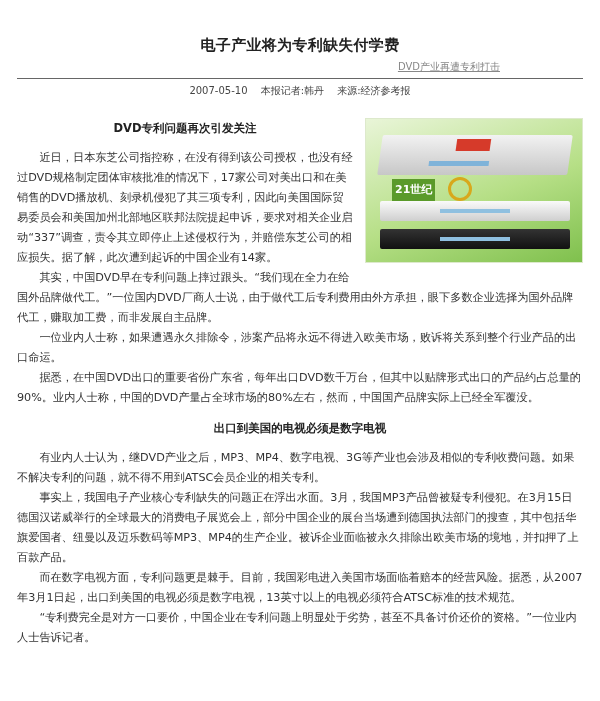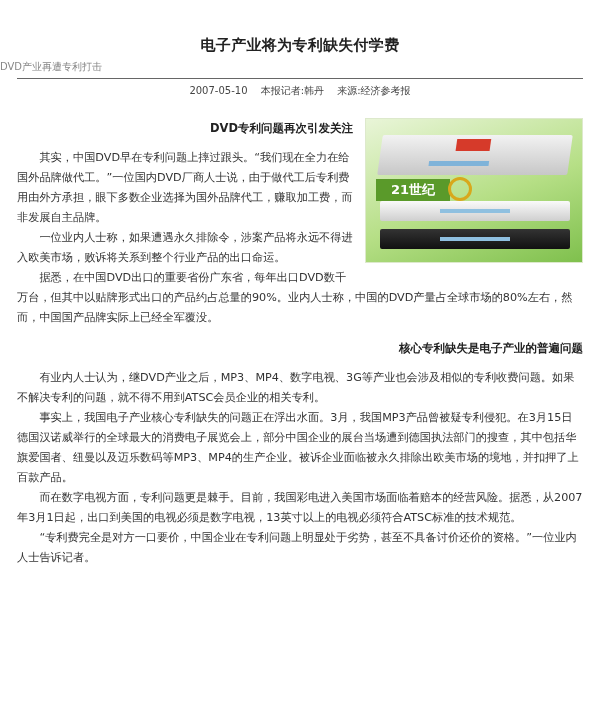--- a/index.html
+++ b/index.html
@@ -7,54 +7,54 @@
     width: 600px; height: 701px; overflow: hidden;
     background: #ffffff; color: #333;
     font-family: "DejaVu Sans", "Liberation Sans", sans-serif;
   }
   .page { position: relative; width: 600px; height: 701px; margin-top: 24px; }
   .title {
     position: absolute; top: 12px; left: 0; width: 600px; text-align: center;
     font-size: 15px; font-weight: bold; color: #222; letter-spacing: 0.3px;
   }
   .subtitle {
-    position: absolute; top: 36px; left: 0; width: 500px; text-align: left;
-    font-size: 10px; color: #888;
+    position: absolute; top: 36px; left: 0; width: 500px; text-align: right;
+    font-size: 10px; color: #888; text-decoration: underline;
   }
   .rule {
     position: absolute; top: 54px; left: 17px; width: 566px; height: 1px; background: #666;
   }
   .meta {
     position: absolute; top: 60px; left: 0; width: 600px; text-align: center;
     font-size: 10px; color: #444;
   }
   .meta span { margin: 0 5px; }
   .body {
     position: absolute; top: 84px; left: 17px; width: 566px;
     font-size: 11.2px; line-height: 20px; color: #333;
   }
   .body p { margin: 0; text-indent: 2em; }
   .body h3 {
-    margin: 10px 0 10px 0; text-align: right; font-size: 11.5px; font-weight: bold; color: #222;
+    margin: 10px 0 10px 0; text-align: center; font-size: 11.5px; font-weight: bold; color: #222;
   }
   .figure {
     float: right; width: 216px; height: 143px; margin: 10px 0 6px 12px;
     background: linear-gradient(160deg, #e9f5d8 0%, #b6df86 55%, #7fc04d 100%);
     border: 1px solid #dde9cc; position: relative; overflow: hidden;
   }
   .player { position: absolute; left: 14px; border-radius: 2px; }
   .p1 { top: 16px; width: 190px; height: 40px; background: linear-gradient(#f2f2f2, #c7c7c7); transform: skewX(-8deg); }
   .p1 .disp { position: absolute; left: 50px; top: 26px; width: 60px; height: 5px; background: #7fb3d9; }
   .p1 .logo { position: absolute; left: 75px; top: 4px; width: 34px; height: 12px; background: #d63a2a; }
   .p2 { top: 82px; width: 190px; height: 20px; background: linear-gradient(#fafafa, #cfcfcf); }
   .p2 .disp, .p3 .disp { position: absolute; left: 60px; top: 8px; width: 70px; height: 4px; background: #8fc0e0; }
   .p3 { top: 110px; width: 190px; height: 20px; background: linear-gradient(#333, #111); }
   .badge {
-    position: absolute; left: 10px; top: 60px; font-size: 13px; color: #fff; font-weight: bold;
-    background: #5a9a2a; padding: 1px 15px;
+    position: absolute; left: 26px; top: 60px; font-size: 11px; color: #fff; font-weight: bold;
+    background: #5a9a2a; padding: 1px 3px;
   }
   .gold { position: absolute; left: 82px; top: 58px; width: 18px; height: 18px; border-radius: 50%; border: 3px solid #d8a81c; }
 </style>
 </head>
 <body>
 
 <div class="page">
   <div class="title">电子产业将为专利缺失付学费</div>
   <div class="subtitle">DVD产业再遭专利打击</div>
   <div class="rule"></div>
@@ -74,23 +74,24 @@
       <div class="gold"></div>
       <div class="player p2">
         <div class="disp"></div>
       </div>
       <div class="player p3">
         <div class="disp"></div>
       </div>
     </div>
 
     <h3>DVD专利问题再次引发关注</h3>
+    <p>近日，日本东芝公司指控称，在没有得到该公司授权，也没有经过DVD规格制定团体审核批准的情况下，17家公司对美出口和在美销售的DVD播放机、刻录机侵犯了其三项专利，因此向美国国际贸易委员会和美国加州北部地区联邦法院提起申诉，要求对相关企业启动“337”调查，责令其立即停止上述侵权行为，并赔偿东芝公司的相应损失。据了解，此次遭到起诉的中国企业有14家。</p>
     <p>其实，中国DVD早在专利问题上摔过跟头。“我们现在全力在给国外品牌做代工。”一位国内DVD厂商人士说，由于做代工后专利费用由外方承担，眼下多数企业选择为国外品牌代工，赚取加工费，而非发展自主品牌。</p>
     <p>一位业内人士称，如果遭遇永久排除令，涉案产品将永远不得进入欧美市场，败诉将关系到整个行业产品的出口命运。</p>
     <p>据悉，在中国DVD出口的重要省份广东省，每年出口DVD数千万台，但其中以贴牌形式出口的产品约占总量的90%。业内人士称，中国的DVD产量占全球市场的80%左右，然而，中国国产品牌实际上已经全军覆没。</p>
-    <h3>核心专利缺失是电子产业的普遍问题</h3>
+    <h3>出口到美国的电视必须是数字电视</h3>
     <p>有业内人士认为，继DVD产业之后，MP3、MP4、数字电视、3G等产业也会涉及相似的专利收费问题。如果不解决专利的问题，就不得不用到ATSC会员企业的相关专利。</p>
     <p>事实上，我国电子产业核心专利缺失的问题正在浮出水面。3月，我国MP3产品曾被疑专利侵犯。在3月15日德国汉诺威举行的全球最大的消费电子展览会上，部分中国企业的展台当场遭到德国执法部门的搜查，其中包括华旗爱国者、纽曼以及迈乐数码等MP3、MP4的生产企业。被诉企业面临被永久排除出欧美市场的境地，并扣押了上百款产品。</p>
     <p>而在数字电视方面，专利问题更是棘手。目前，我国彩电进入美国市场面临着赔本的经营风险。据悉，从2007年3月1日起，出口到美国的电视必须是数字电视，13英寸以上的电视必须符合ATSC标准的技术规范。</p>
     <p>“专利费完全是对方一口要价，中国企业在专利问题上明显处于劣势，甚至不具备讨价还价的资格。”一位业内人士告诉记者。</p>
 
   </div>
 </div>
 
 </body></html>

